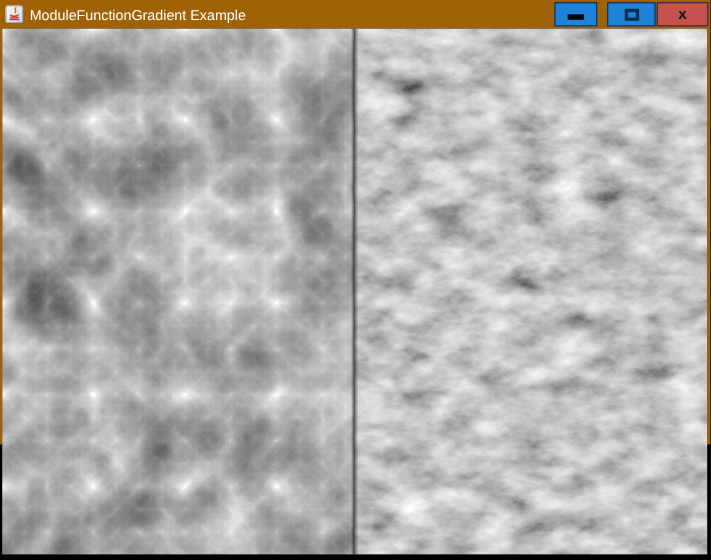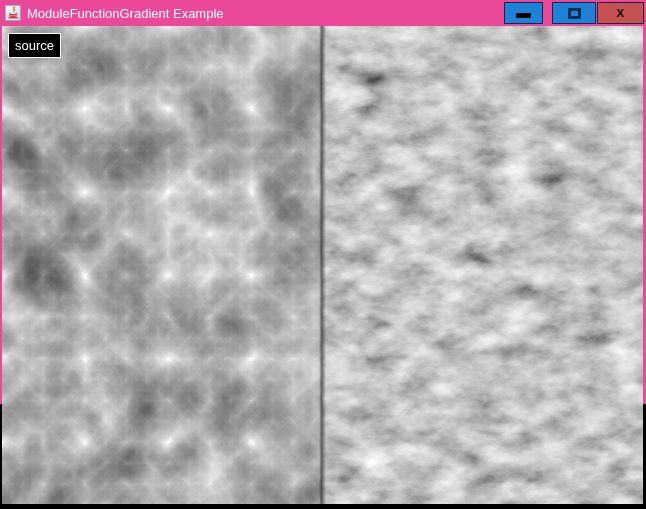--- a/index.html
+++ b/index.html
@@ -6,21 +6,21 @@
     margin: 0; padding: 0;
     width: 646px; height: 509px;
     background: #000;
     overflow: hidden;
     font-family: "Liberation Sans", sans-serif;
     position: relative;
   }
   .window {
     position: absolute; left: 0; top: 0;
     width: 646px; height: 404px;
-    background: #ec4899; 
+    background: #a16207; 
   }
   
   .titlebar {
     position: absolute; left: 0; top: 0;
     width: 100%; height: 26px;
   }
   .app-icon {
     position: absolute; left: 5px; top: 5px;
     width: 16px; height: 16px;
     border-radius: 2px;
@@ -132,21 +132,20 @@
             <feComponentTransfer>
               <feFuncR type="gamma" amplitude="1.05" exponent="2.4" offset="0"></feFuncR>
               <feFuncG type="gamma" amplitude="1.05" exponent="2.4" offset="0"></feFuncG>
               <feFuncB type="gamma" amplitude="1.05" exponent="2.4" offset="0"></feFuncB>
             </feComponentTransfer>
             <feGaussianBlur stdDeviation="0.6"></feGaussianBlur>
           </filter>
         </defs>
         <rect width="320" height="478" filter="url(#texSource)"></rect>
       </svg>
-      <div class="panel-label">source</div>
     </div>
 
     <div class="divider"></div>
 
     <div class="panel panel-right">
       <svg class="texture" viewBox="0 0 321 478" preserveAspectRatio="none">
         <defs>
           <filter id="texGrad" x="0" y="0" width="100%" height="100%">
             <feTurbulence type="fractalNoise" baseFrequency="0.028 0.05" numOctaves="5" seed="7"></feTurbulence>
             <feColorMatrix type="matrix" values="0.33 0.33 0.34 0 0

